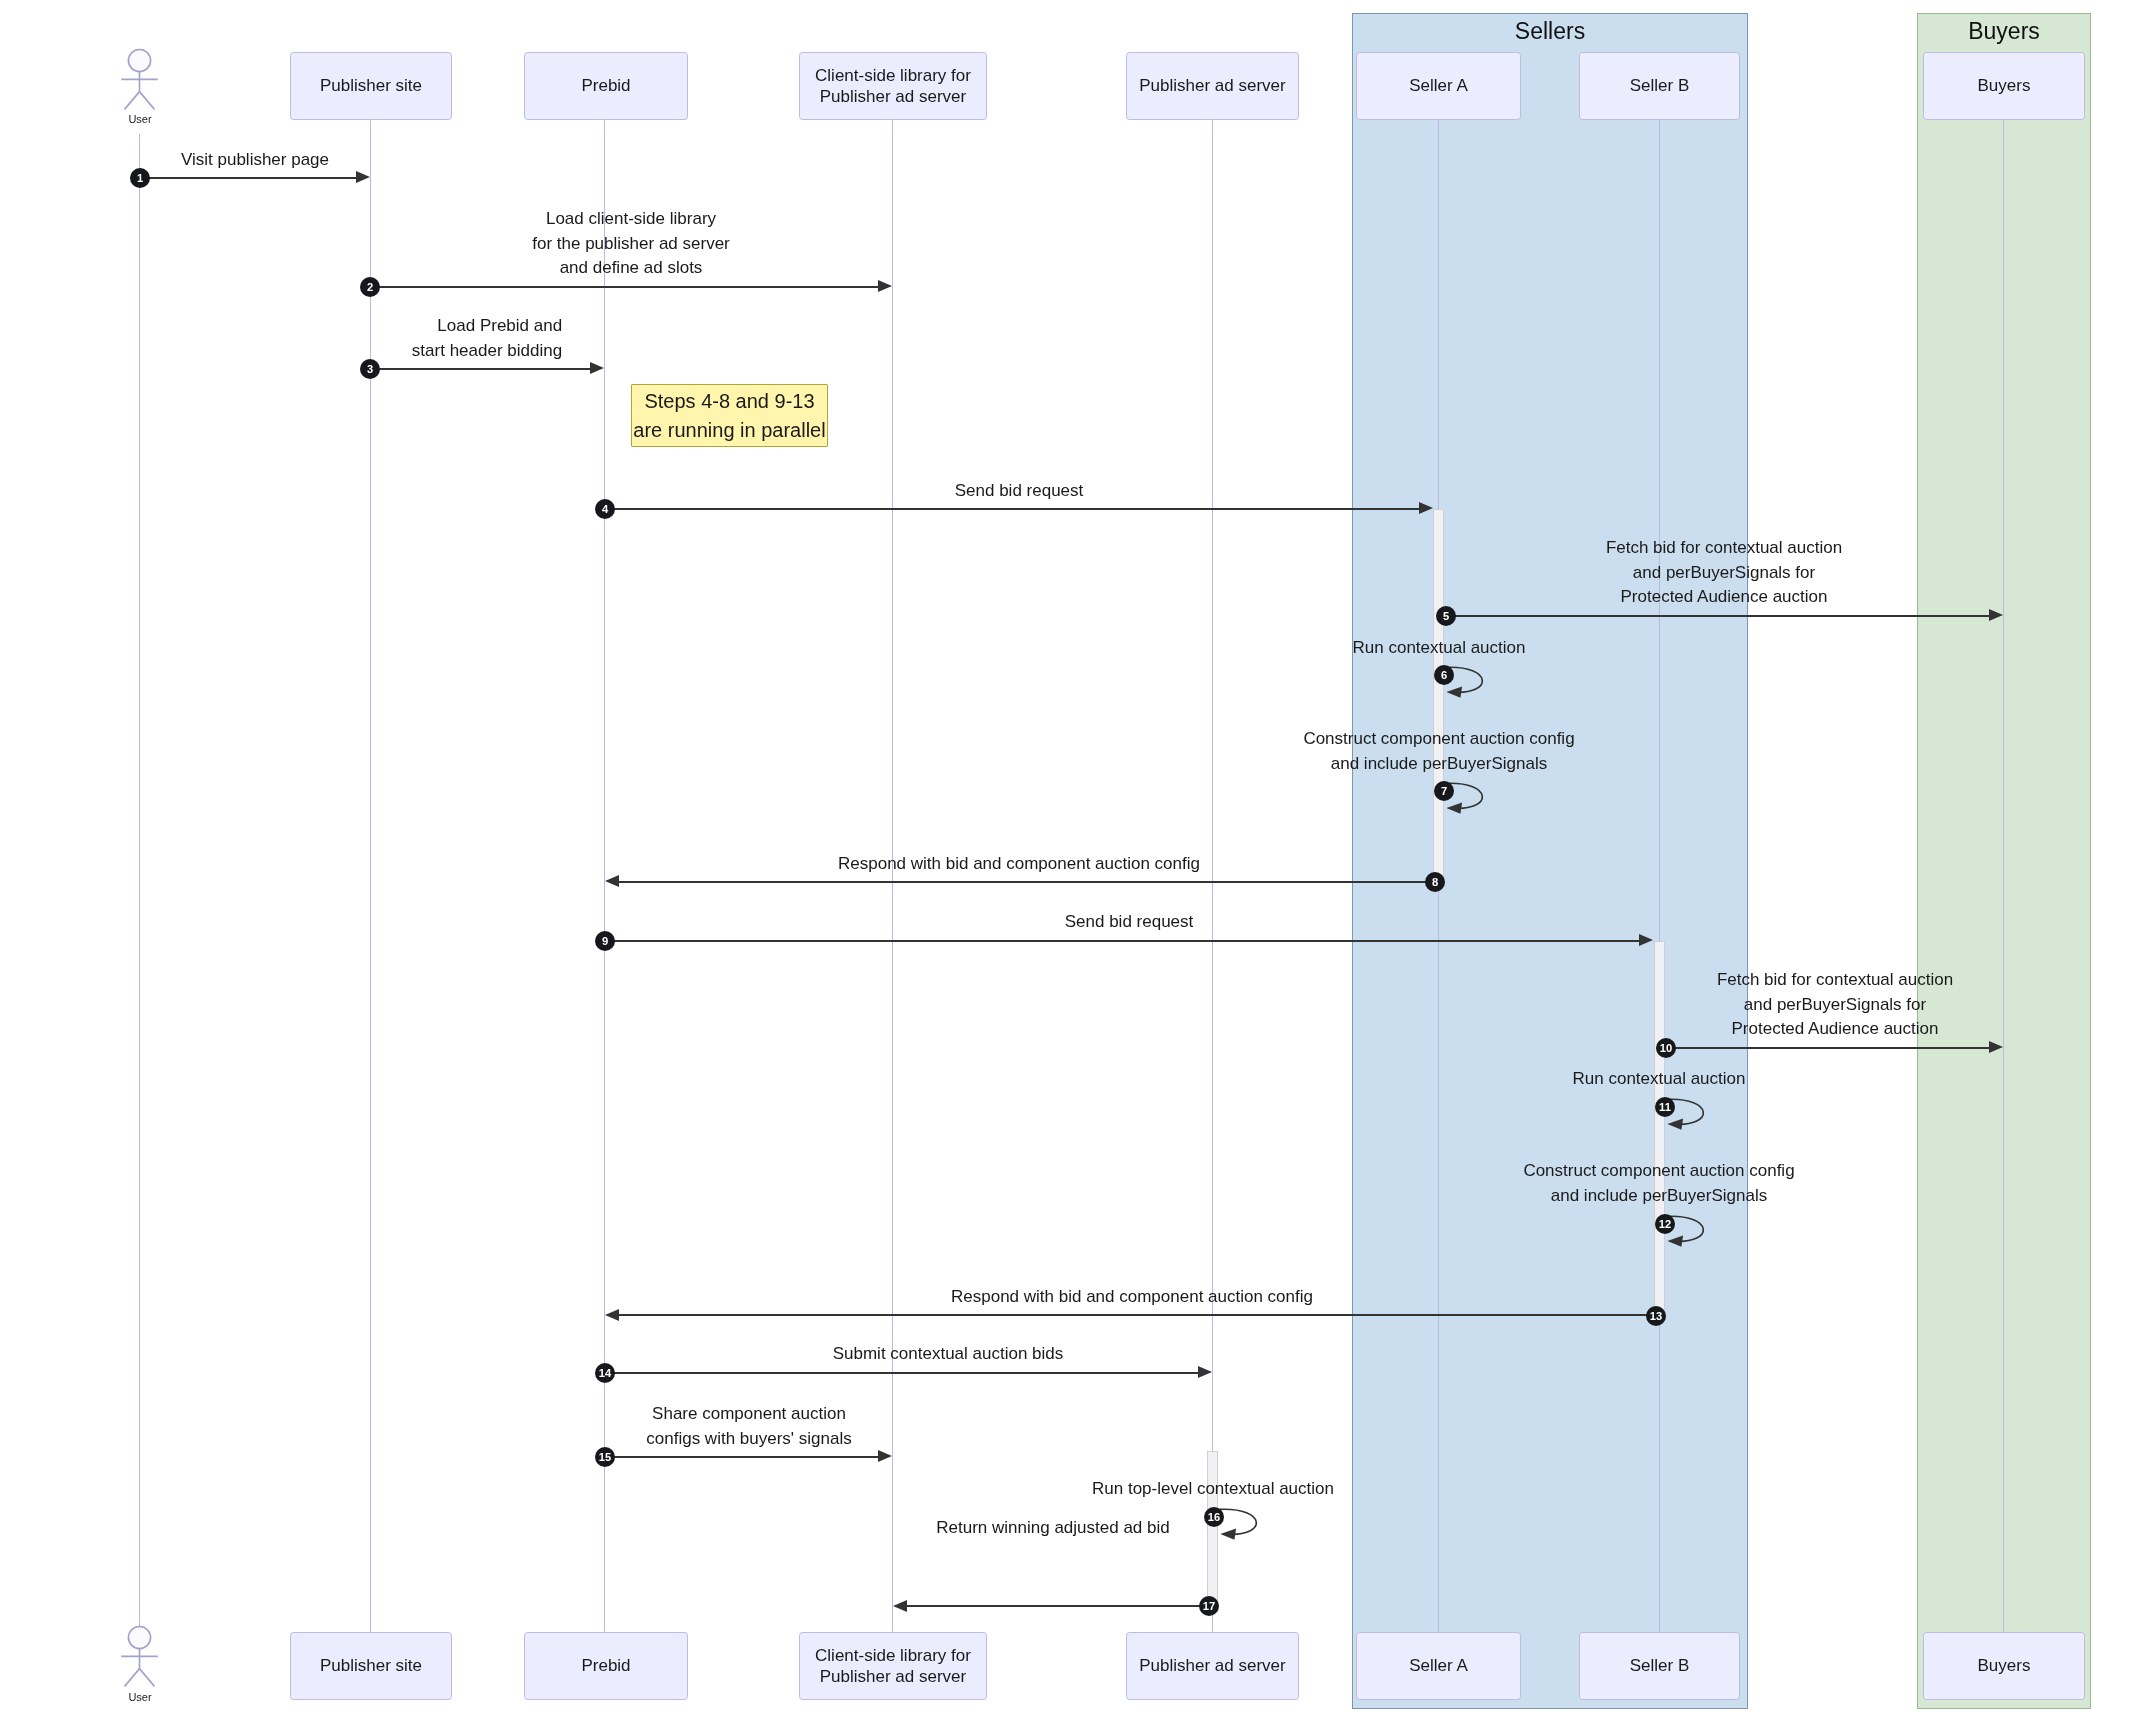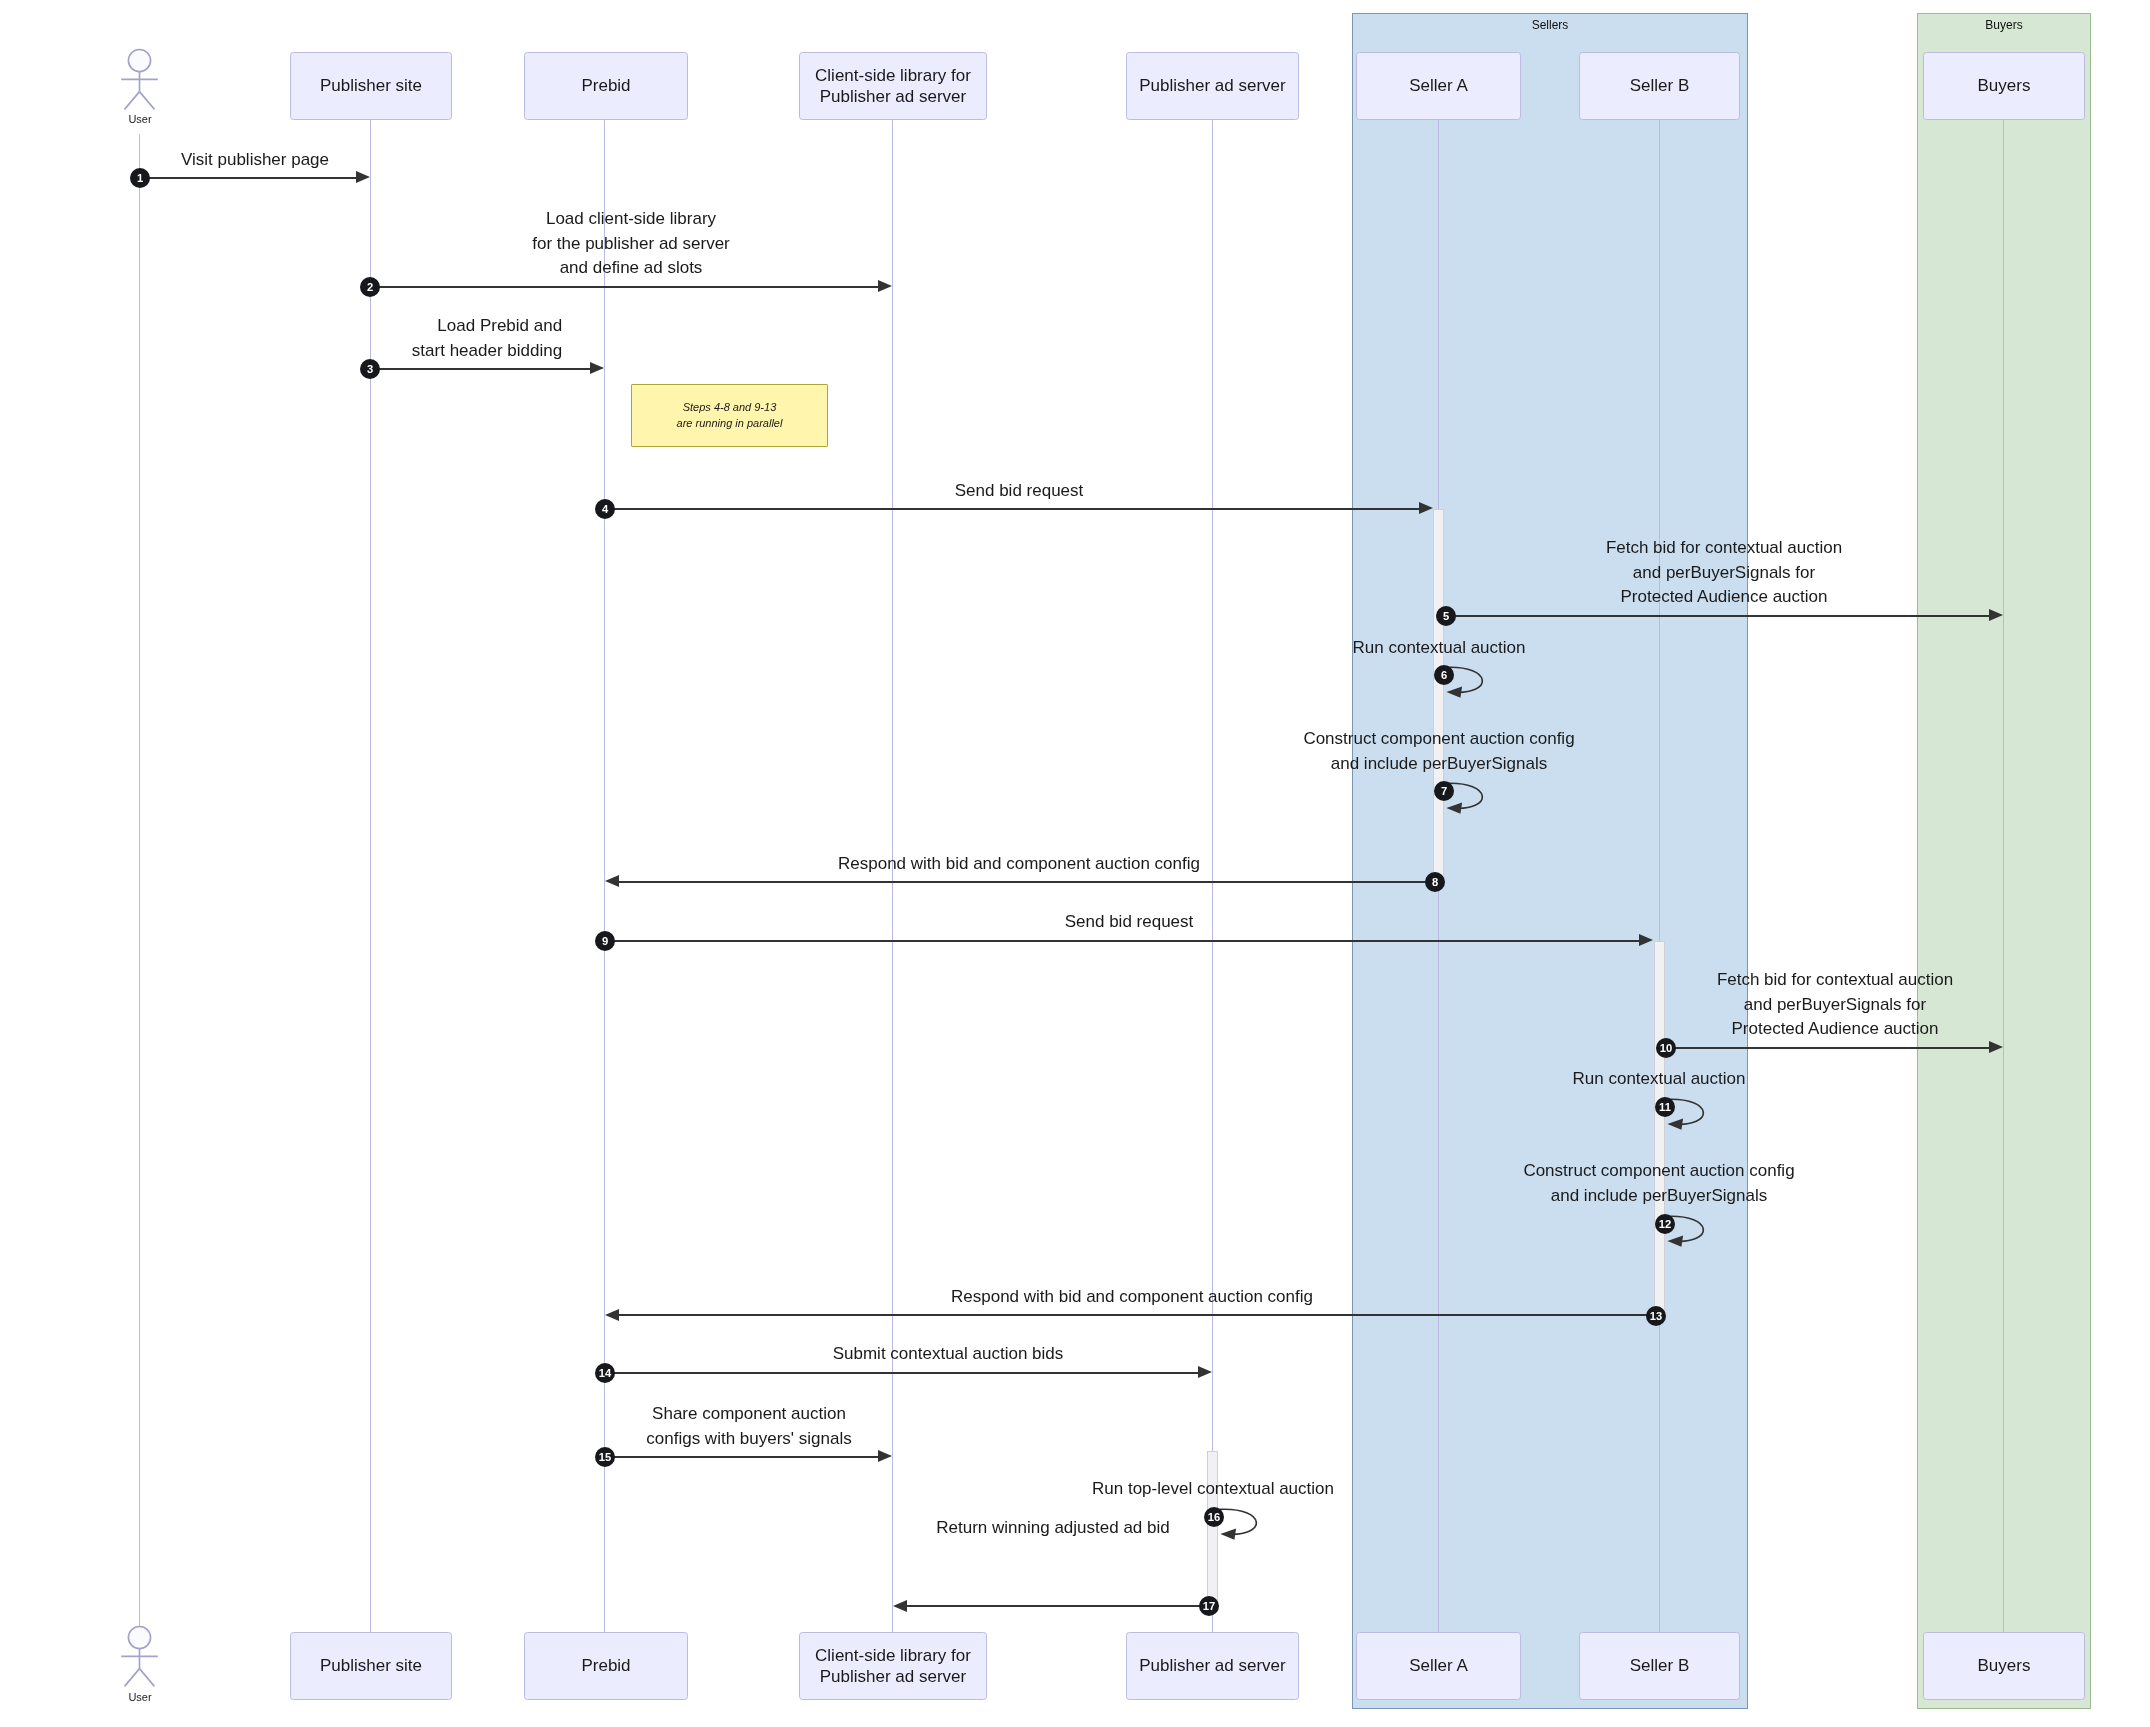--- a/index.html
+++ b/index.html
@@ -3,21 +3,21 @@
 <meta charset="utf-8">
 <style>
   html,body { margin:0; padding:0; background:#ffffff; }
   .canvas {
     position:relative; width:2151px; height:1727px; background:#ffffff;
     font-family:"Liberation Sans", sans-serif; color:#1a1a1a; overflow:hidden;
   }
   .group { position:absolute; border:1.1px solid; box-sizing:border-box; }
   .group-sellers { background:#cbdeef; border-color:#7a96b3; }
   .group-buyers  { background:#d6e8d3; border-color:#9cba8f; }
-  .group-label { position:absolute; text-align:center; font-size:12px; color:#111; }
+  .group-label { position:absolute; text-align:center; font-size:23px; color:#111; }
   .lifeline { position:absolute; width:1.1px; background:#b9b9e2; }
   .activation { position:absolute; width:11.2px; background:#f1f1f4; border:0.6px solid #cfcfd8; box-sizing:border-box; }
   .pbox {
     position:absolute; height:68px; background:#ECECFF; border:1.1px solid #bcbce0;
     border-radius:3.4px; display:flex; align-items:center; justify-content:center;
     box-sizing:border-box;
   }
   .pbox span { text-align:center; font-size:17px; color:#1a1a1a; white-space:pre-line; line-height:1.25; }
   .msg-label {
     position:absolute; transform:translate(-50%,-100%); text-align:center;
@@ -29,21 +29,21 @@
   .badge {
     position:absolute; width:20px; height:20px; border-radius:50%; background:#17181c;
     color:#ffffff; font-size:11.2px; font-weight:bold; display:flex; align-items:center;
     justify-content:center; transform:translate(-50%,-50%); z-index:5;
   }
   .selfloop { position:absolute; }
   .note {
     position:absolute; background:#fff5ad; border:1.1px solid #a8a83a; border-radius:1.1px;
     display:flex; align-items:center; justify-content:center; box-sizing:border-box;
   }
-  .note span { text-align:center; font-size:11px; color:#1a1a1a; white-space:pre-line; line-height:1.45;font-style:italic; }
+  .note span { text-align:center; font-size:20px; color:#1a1a1a; white-space:pre-line; line-height:1.45; }
   .actor { position:absolute; }
   .actor-label { position:absolute; transform:translateX(-50%); font-size:11px; color:#1a1a1a; }
 </style>
 </head>
 <body>
 
 <div class="canvas">
 
   <div class="group group-sellers" style="left:1352px; top:13.4px; width:396px; height:1696px;"></div>
   <div class="group-label" style="left:1352px; top:18px; width:396px;">Sellers</div>

